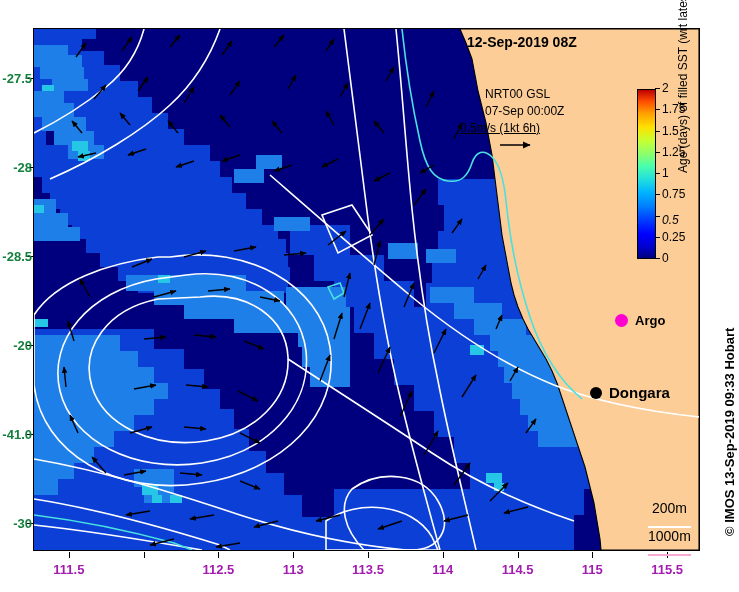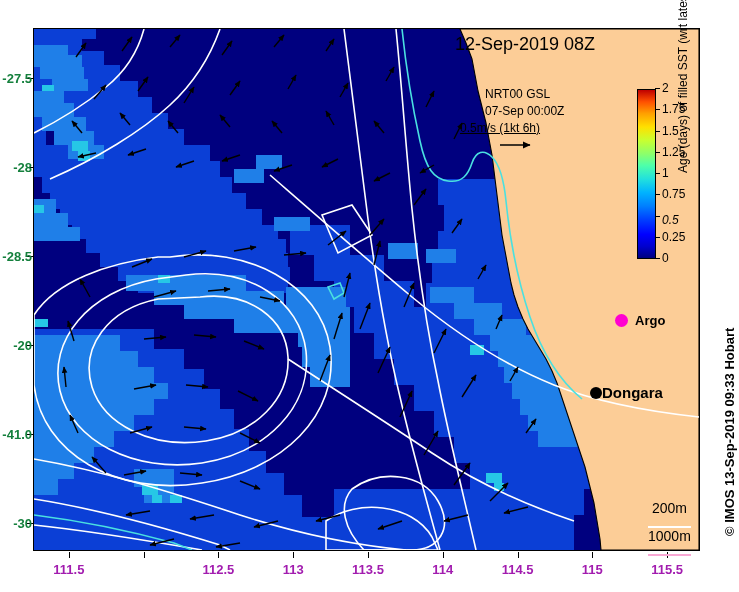--- a/index.html
+++ b/index.html
@@ -25,21 +25,21 @@
          font-size:12px;color:#000;white-space:nowrap;}
   #cbtitle{position:absolute;left:676px;top:173px;transform-origin:0 0;
            transform:rotate(-90deg);font-size:12px;color:#000;white-space:nowrap;}
 
   
   #argo-row{position:absolute;left:617px;top:313px;display:flex;align-items:center;gap:9px;}
   #argo-dot{width:9px;height:9px;background:#ff00d0;border-radius:50%;
             box-shadow:0 0 0 2px #ff00d0;}
   #argo-lab{font-size:13px;font-weight:bold;color:#000;}
 
-  #dongara-row{position:absolute;left:590px;top:384px;display:flex;align-items:center;}
+  #dongara-row{position:absolute;left:590px;top:384px;display:flex;align-items:center;gap:7px;}
   #dongara-dot{width:12px;height:12px;background:#000;border-radius:50%;}
   #dongara-lab{font-size:15px;font-weight:bold;color:#000;}
 
   #depthleg{position:absolute;left:648px;top:500px;}
   .dl-row{font-size:14px;color:#000;text-align:center;white-space:nowrap;padding-bottom:10px;}
   #dl200{border-bottom:2px solid #ffffff;}
   #dl1000{border-bottom:2px solid #f9a8d4;}
 
   #copyright{position:absolute;left:722px;top:536px;transform-origin:0 0;
              transform:rotate(-90deg);font-size:13px;font-weight:bold;color:#000;white-space:nowrap;}
@@ -349,21 +349,21 @@
           <line x1="380" y1="176" x2="392" y2="160"></line>
           <line x1="418" y1="204" x2="428" y2="190"></line>
           <line x1="444" y1="250" x2="452" y2="236"></line>
           <line x1="462" y1="300" x2="468" y2="286"></line>
           <line x1="476" y1="352" x2="484" y2="338"></line>
           <line x1="492" y1="404" x2="502" y2="390"></line>
         </g>
       </g>
     </svg>
 
-    <div style="position:absolute;left:421px;top:5px;font-size:18px;font-weight:normal;color:#000;white-space:nowrap;">12-Sep-2019 08Z</div>
+    <div style="position:absolute;left:433px;top:5px;font-size:14px;font-weight:bold;color:#000;white-space:nowrap;">12-Sep-2019 08Z</div>
     <div style="position:absolute;left:451px;top:58px;font-size:12px;color:#000;white-space:nowrap;">NRT00 GSL</div>
     <div style="position:absolute;left:451px;top:75px;font-size:12px;color:#000;white-space:nowrap;">07-Sep 00:00Z</div>
     <div style="position:absolute;left:426px;top:92px;font-size:12px;color:#000;white-space:nowrap;text-decoration:underline;">0.5m/s (1kt 6h)</div>
     <svg style="position:absolute;left:464px;top:110px;" width="40" height="12">
       <defs>
           <marker id="arw" markerWidth="6" markerHeight="6" refX="5" refY="2.4" orient="auto" markerUnits="strokeWidth">
         <path d="M0,0 L5.4,2.4 L0,4.8 z" fill="#000"></path>
           </marker>
         </defs>
       <line x1="2" y1="6" x2="32" y2="6" stroke="#000" stroke-width="1.5" marker-end="url(#arw)"></line>

